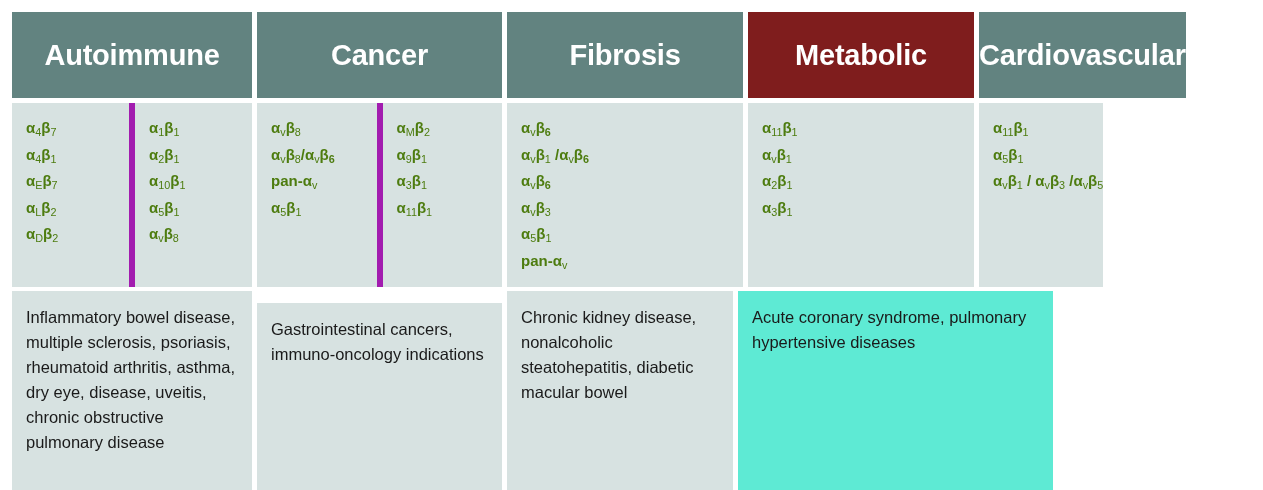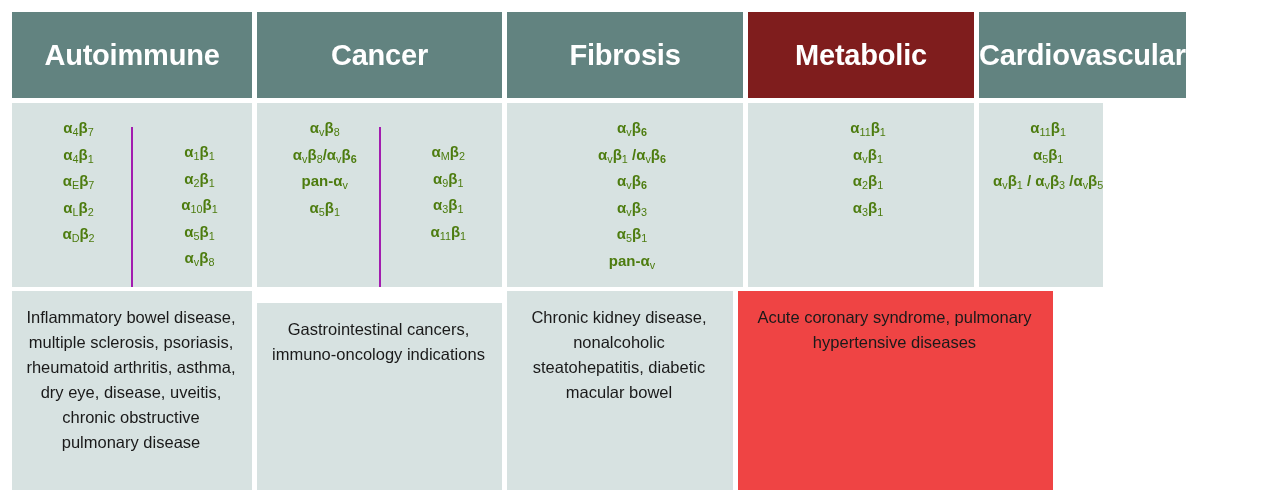--- a/index.html
+++ b/index.html
@@ -15,21 +15,20 @@
   }
 
   #table-root {
     position: absolute;
     left: 12px;
     top: 12px;
     width: 1041px;
     height: 478px;
     display: flex;
     flex-direction: column;
-    text-align: center;
   }
 
   
   .header-row {
     display: flex;
     height: 86px;
     flex: 0 0 86px;
     gap: 5px;
   }
   .header-cell {
@@ -71,22 +70,21 @@
     display: flex;
   }
 
   
   .subcol {
     box-sizing: border-box;
     padding: 12px 0 0 14px;
     flex: 1 1 0;
   }
   .subcol + .subcol {
-    border-left: 2px solid #a21caf;
-    margin-top: 24px;
+    border-left: 6px solid #a21caf;
   }
 
   .integrin-list {
     list-style: none;
     margin: 0;
     padding: 0;
   }
   .integrin-list li {
     color: #4d7c0f;
     font-weight: bold;
@@ -214,17 +212,17 @@
               <li>α<sub class="">v</sub>β<sub class="">1</sub> / α<sub class="">v</sub>β<sub class="">3</sub> /α<sub class="">v</sub>β<sub class="">5</sub></li>
             </ul>
           </div>
         </div>
     </div>
 
     <div class="desc-row">
       <div class="desc-cell w-autoimmune" style="background: rgb(215, 226, 225); color: rgb(26, 26, 26);">Inflammatory bowel disease,  multiple sclerosis, psoriasis, rheumatoid arthritis, asthma, dry eye, disease, uveitis, chronic obstructive pulmonary disease</div>
       <div class="desc-cell w-cancer" style="background: rgb(215, 226, 225); color: rgb(26, 26, 26); margin-top: 12px;">Gastrointestinal cancers, immuno-oncology indications</div>
       <div class="desc-cell w-metabolic" style="background: rgb(215, 226, 225); color: rgb(26, 26, 26);">Chronic kidney disease, nonalcoholic steatohepatitis, diabetic macular bowel</div>
-      <div class="desc-cell w-cardiovascular" style="background: #ef4444; color: rgb(26, 26, 26);">Acute coronary syndrome, pulmonary hypertensive diseases</div>
+      <div class="desc-cell w-cardiovascular" style="background: #5eead4; color: rgb(26, 26, 26);">Acute coronary syndrome, pulmonary hypertensive diseases</div>
     </div>
 
   </div>
 </div>
 
 </body></html>

